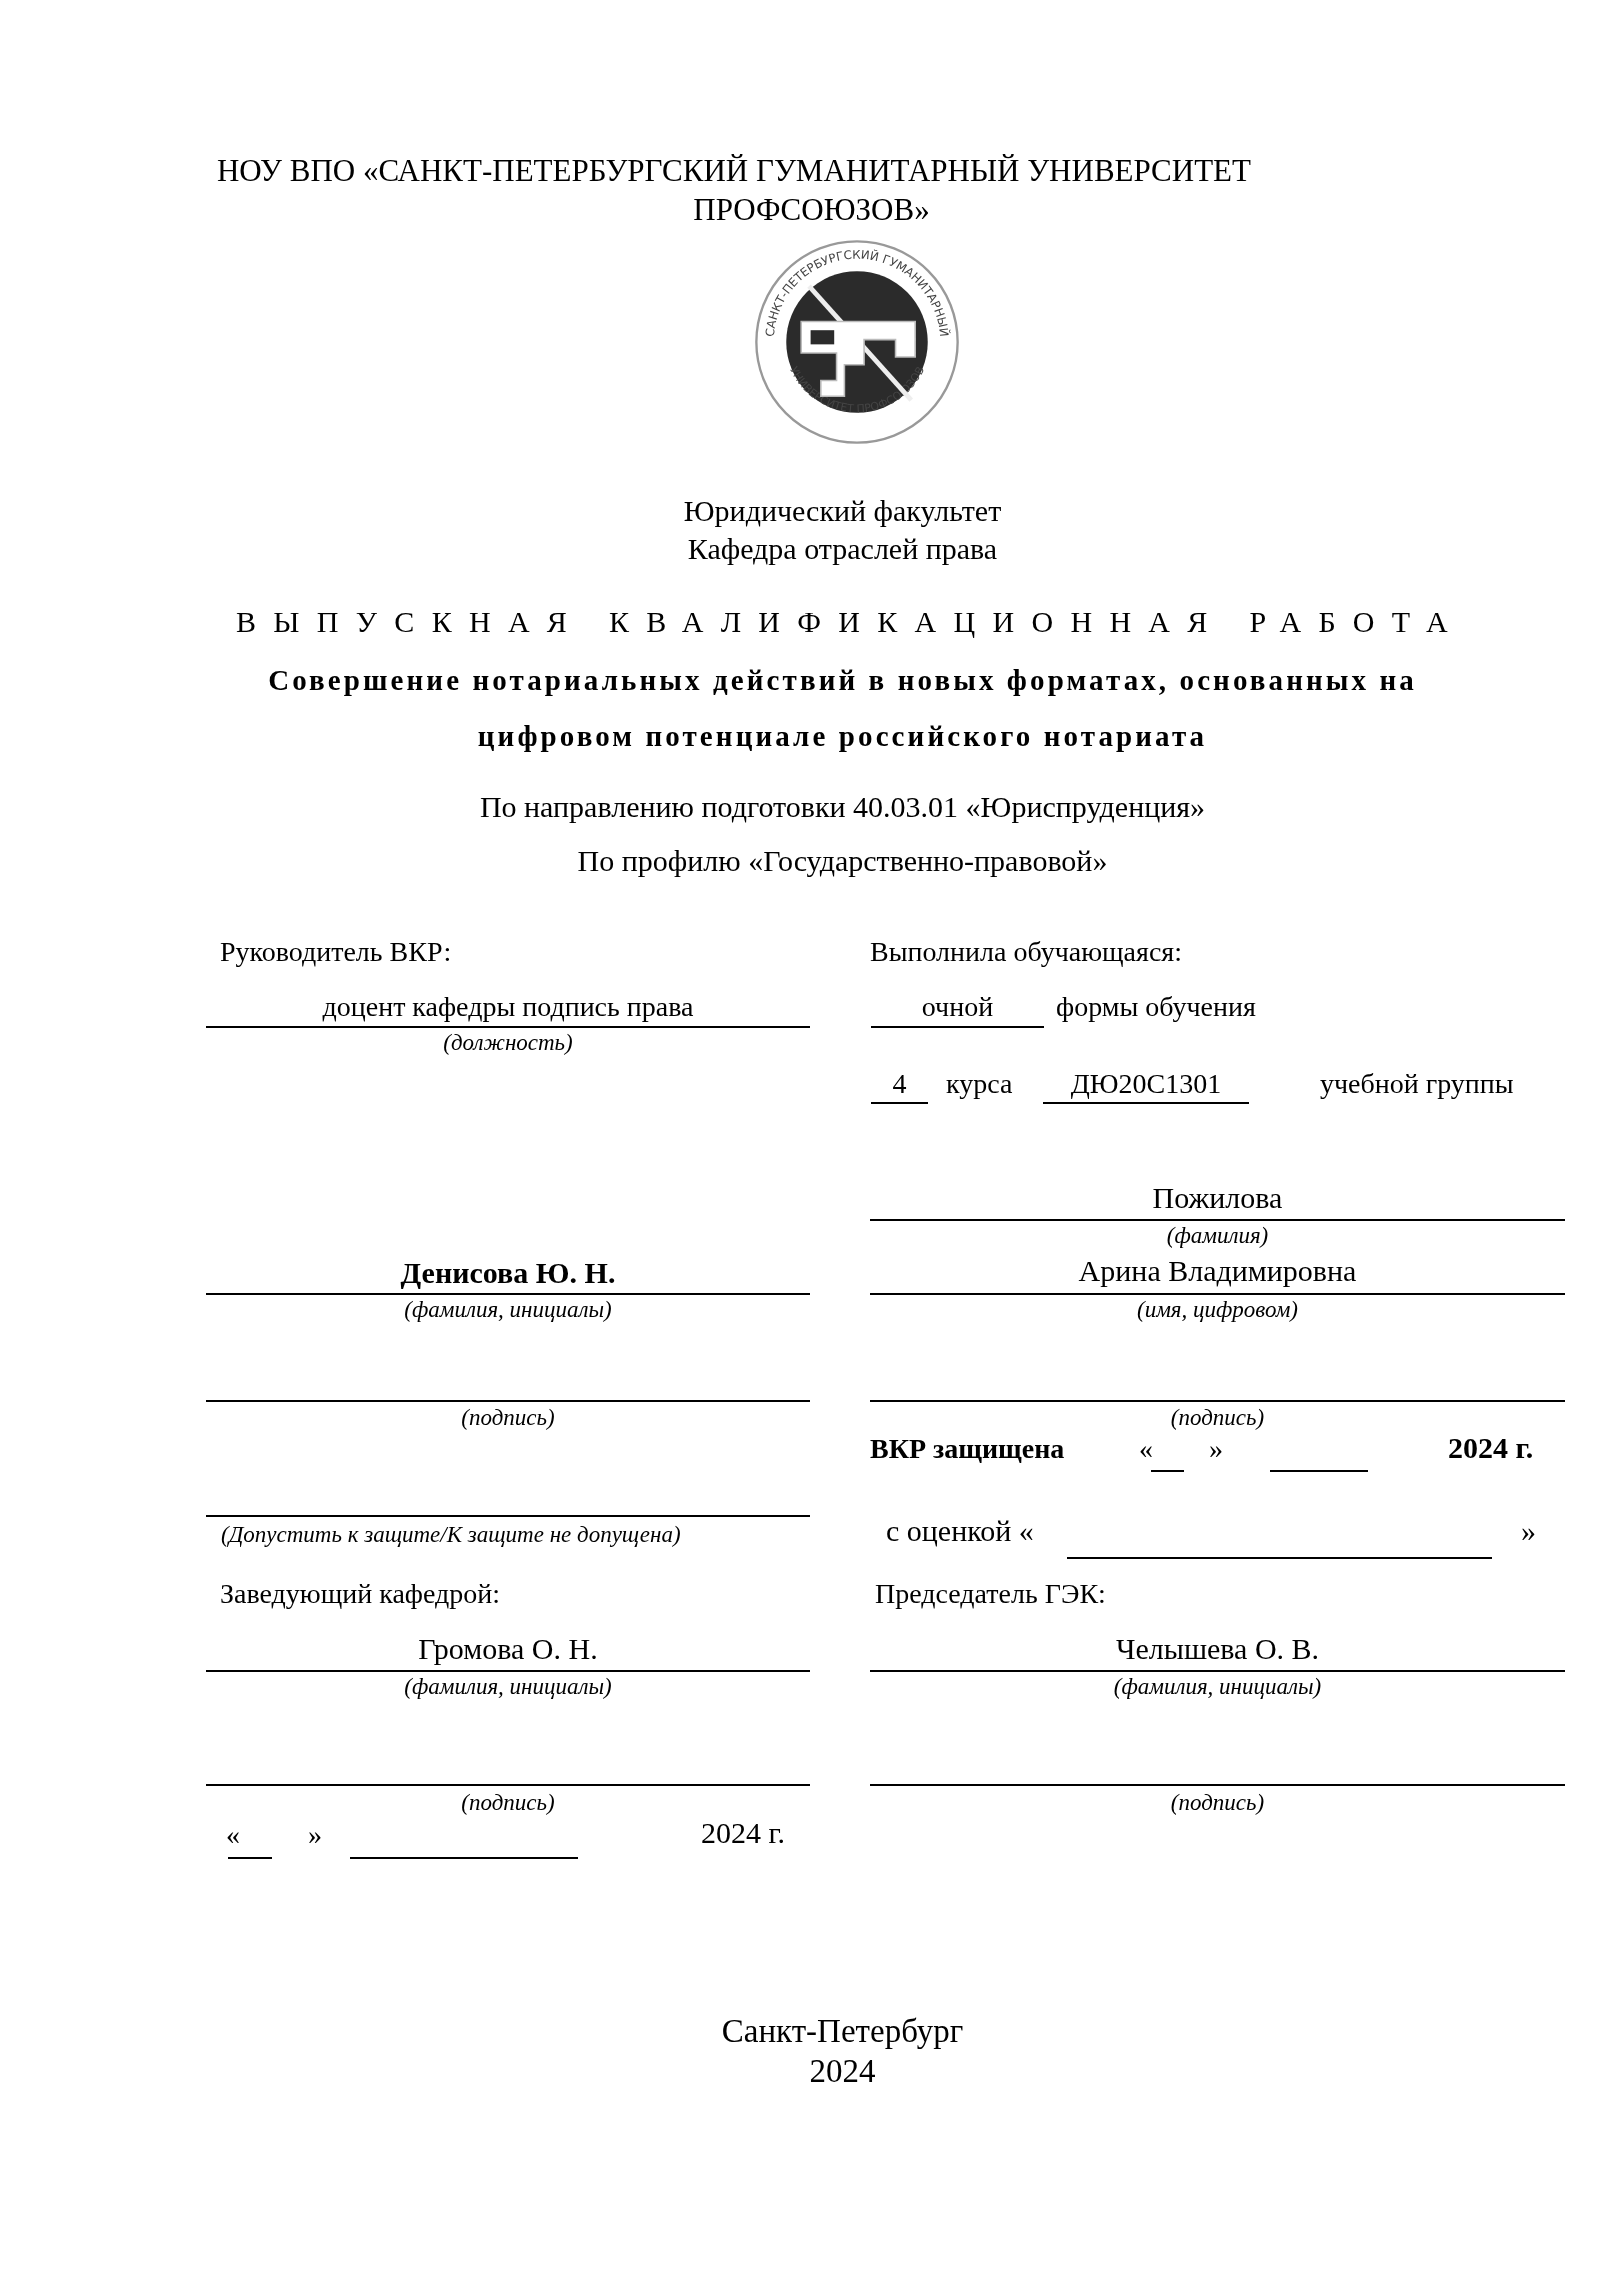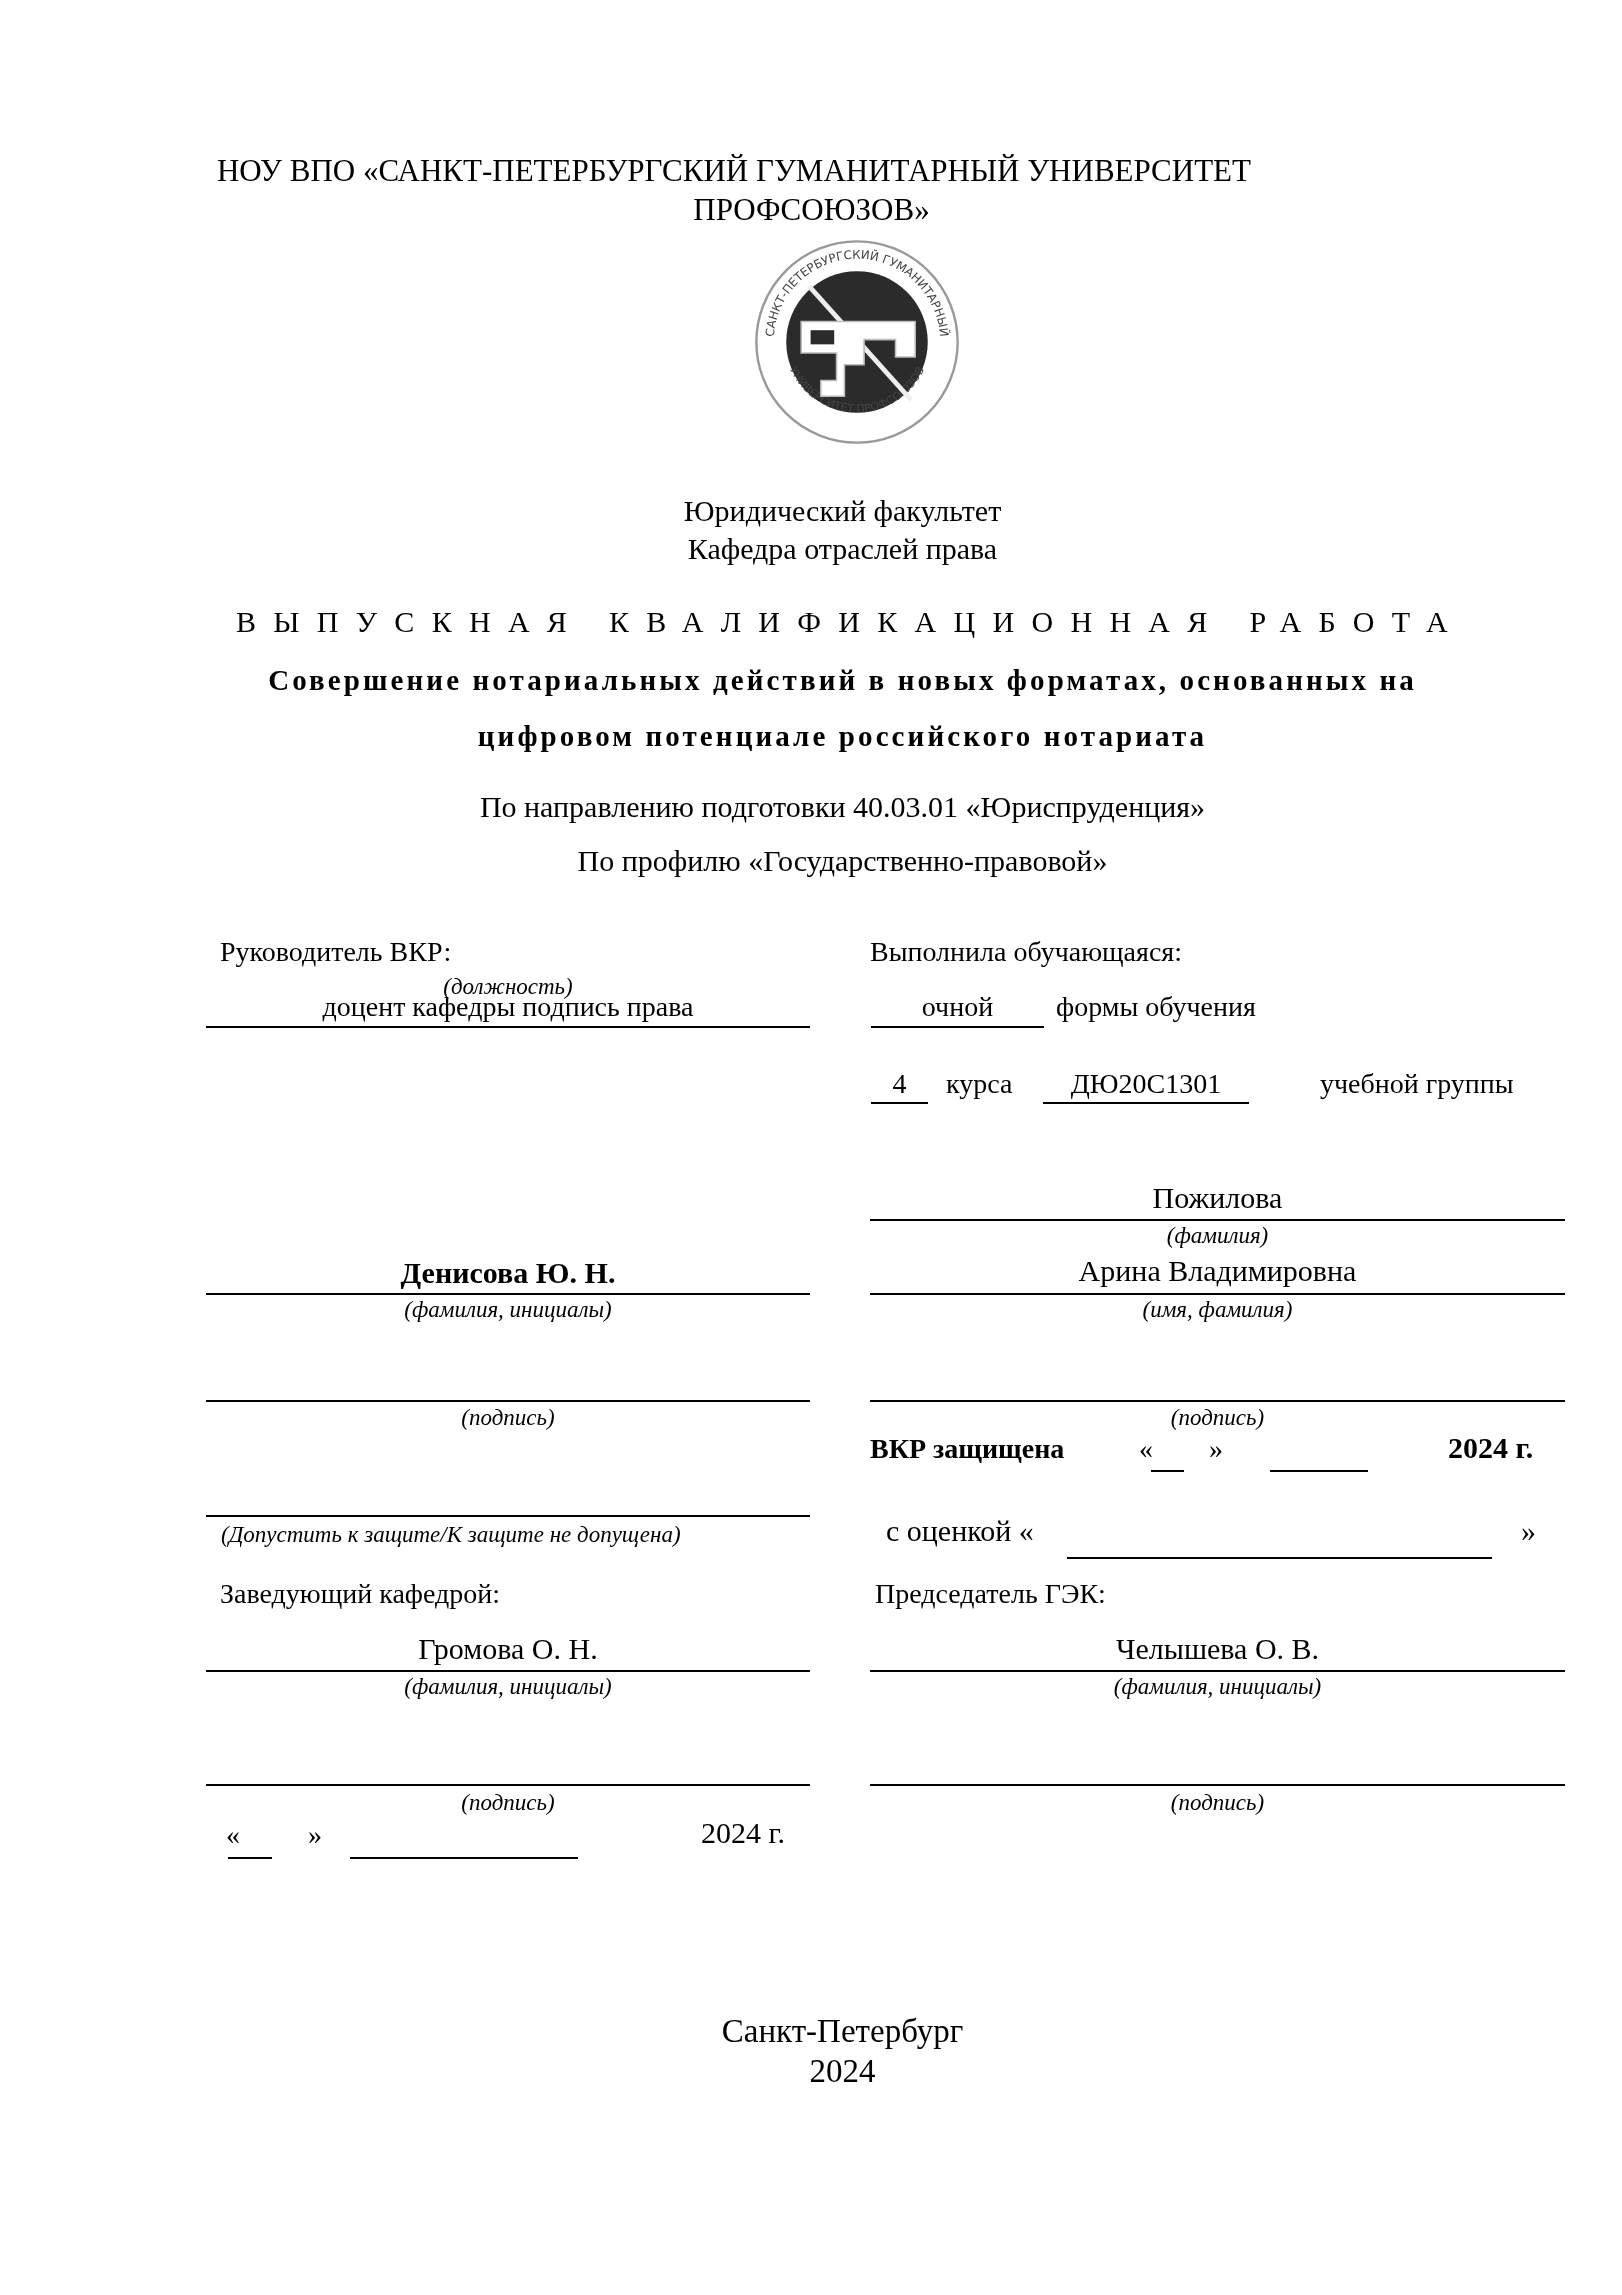--- a/index.html
+++ b/index.html
@@ -50,21 +50,21 @@
 <div class="abs center title" style="left:0;width:1623px;top:662px;margin-left:31px;">Совершение нотариальных действий в новых форматах, основанных на</div>
 <div class="abs center title" style="left:0;width:1623px;top:718px;margin-left:31px;">цифровом потенциале российского нотариата</div>
 
 <div class="abs center t38" style="left:0;width:1623px;top:789px;margin-left:31px;">По направлению подготовки 40.03.01 «Юриспруденция»</div>
 <div class="abs center t38" style="left:0;width:1623px;top:843px;margin-left:31px;">По профилю «Государственно-правовой»</div>
 
 <div class="abs t36" style="left:220px;top:934px;">Руководитель ВКР:</div>
 
 <div class="abs center t36" style="left:206px;width:604px;top:989px;">доцент кафедры подпись права</div>
 <div class="line" style="left:206px;width:604px;top:1026px;"></div>
-<div class="abs center cap" style="left:206px;width:604px;top:973px;">(должность)</div>
+<div class="abs center cap" style="left:206px;width:604px;top:1029px;">(должность)</div>
 
 <div class="abs center t38" style="left:206px;width:604px;top:1255px;font-weight:bold;">Денисова Ю. Н.</div>
 <div class="line" style="left:206px;width:604px;top:1293px;"></div>
 <div class="abs center cap" style="left:206px;width:604px;top:1296px;">(фамилия, инициалы)</div>
 
 <div class="line" style="left:206px;width:604px;top:1400px;"></div>
 <div class="abs center cap" style="left:206px;width:604px;top:1404px;">(подпись)</div>
 
 <div class="line" style="left:206px;width:604px;top:1515px;"></div>
 <div class="abs cap" style="left:221px;top:1521px;">(Допустить к защите/К защите не допущена)</div>
@@ -81,21 +81,21 @@
 <div class="abs center t36" style="left:1043px;width:206px;top:1066px;text-align:center;">ДЮ20С1301</div>
 <div class="line" style="left:1043px;width:206px;top:1102px;"></div>
 <div class="abs t36" style="left:1320px;top:1066px;">учебной группы</div>
 
 <div class="abs center t38" style="left:870px;width:695px;top:1180px;">Пожилова</div>
 <div class="line" style="left:870px;width:695px;top:1219px;"></div>
 <div class="abs center cap" style="left:870px;width:695px;top:1222px;">(фамилия)</div>
 
 <div class="abs center t38" style="left:870px;width:695px;top:1253px;">Арина Владимировна</div>
 <div class="line" style="left:870px;width:695px;top:1293px;"></div>
-<div class="abs center cap" style="left:870px;width:695px;top:1296px;">(имя, фамилия)</div>
+<div class="abs center cap" style="left:870px;width:695px;top:1296px;">(имя, цифровом)</div>
 
 <div class="line" style="left:870px;width:695px;top:1400px;"></div>
 <div class="abs center cap" style="left:870px;width:695px;top:1404px;">(подпись)</div>
 
 <div class="abs t36 bold" style="left:870px;top:1431px;">ВКР защищена</div>
 <div class="abs t36" style="left:1013px;top:1431px;margin-left:126px;">«</div>
 <div class="line" style="left:1025px;width:33px;top:1470px;margin-left:126px;"></div>
 <div class="abs t36" style="left:1185px;top:1431px;margin-left:24px;">»</div>
 <div class="line" style="left:1089px;width:98px;top:1470px;margin-left:181px;"></div>
 <div class="abs t38 bold" style="left:1448px;top:1430px;">2024 г.</div>

